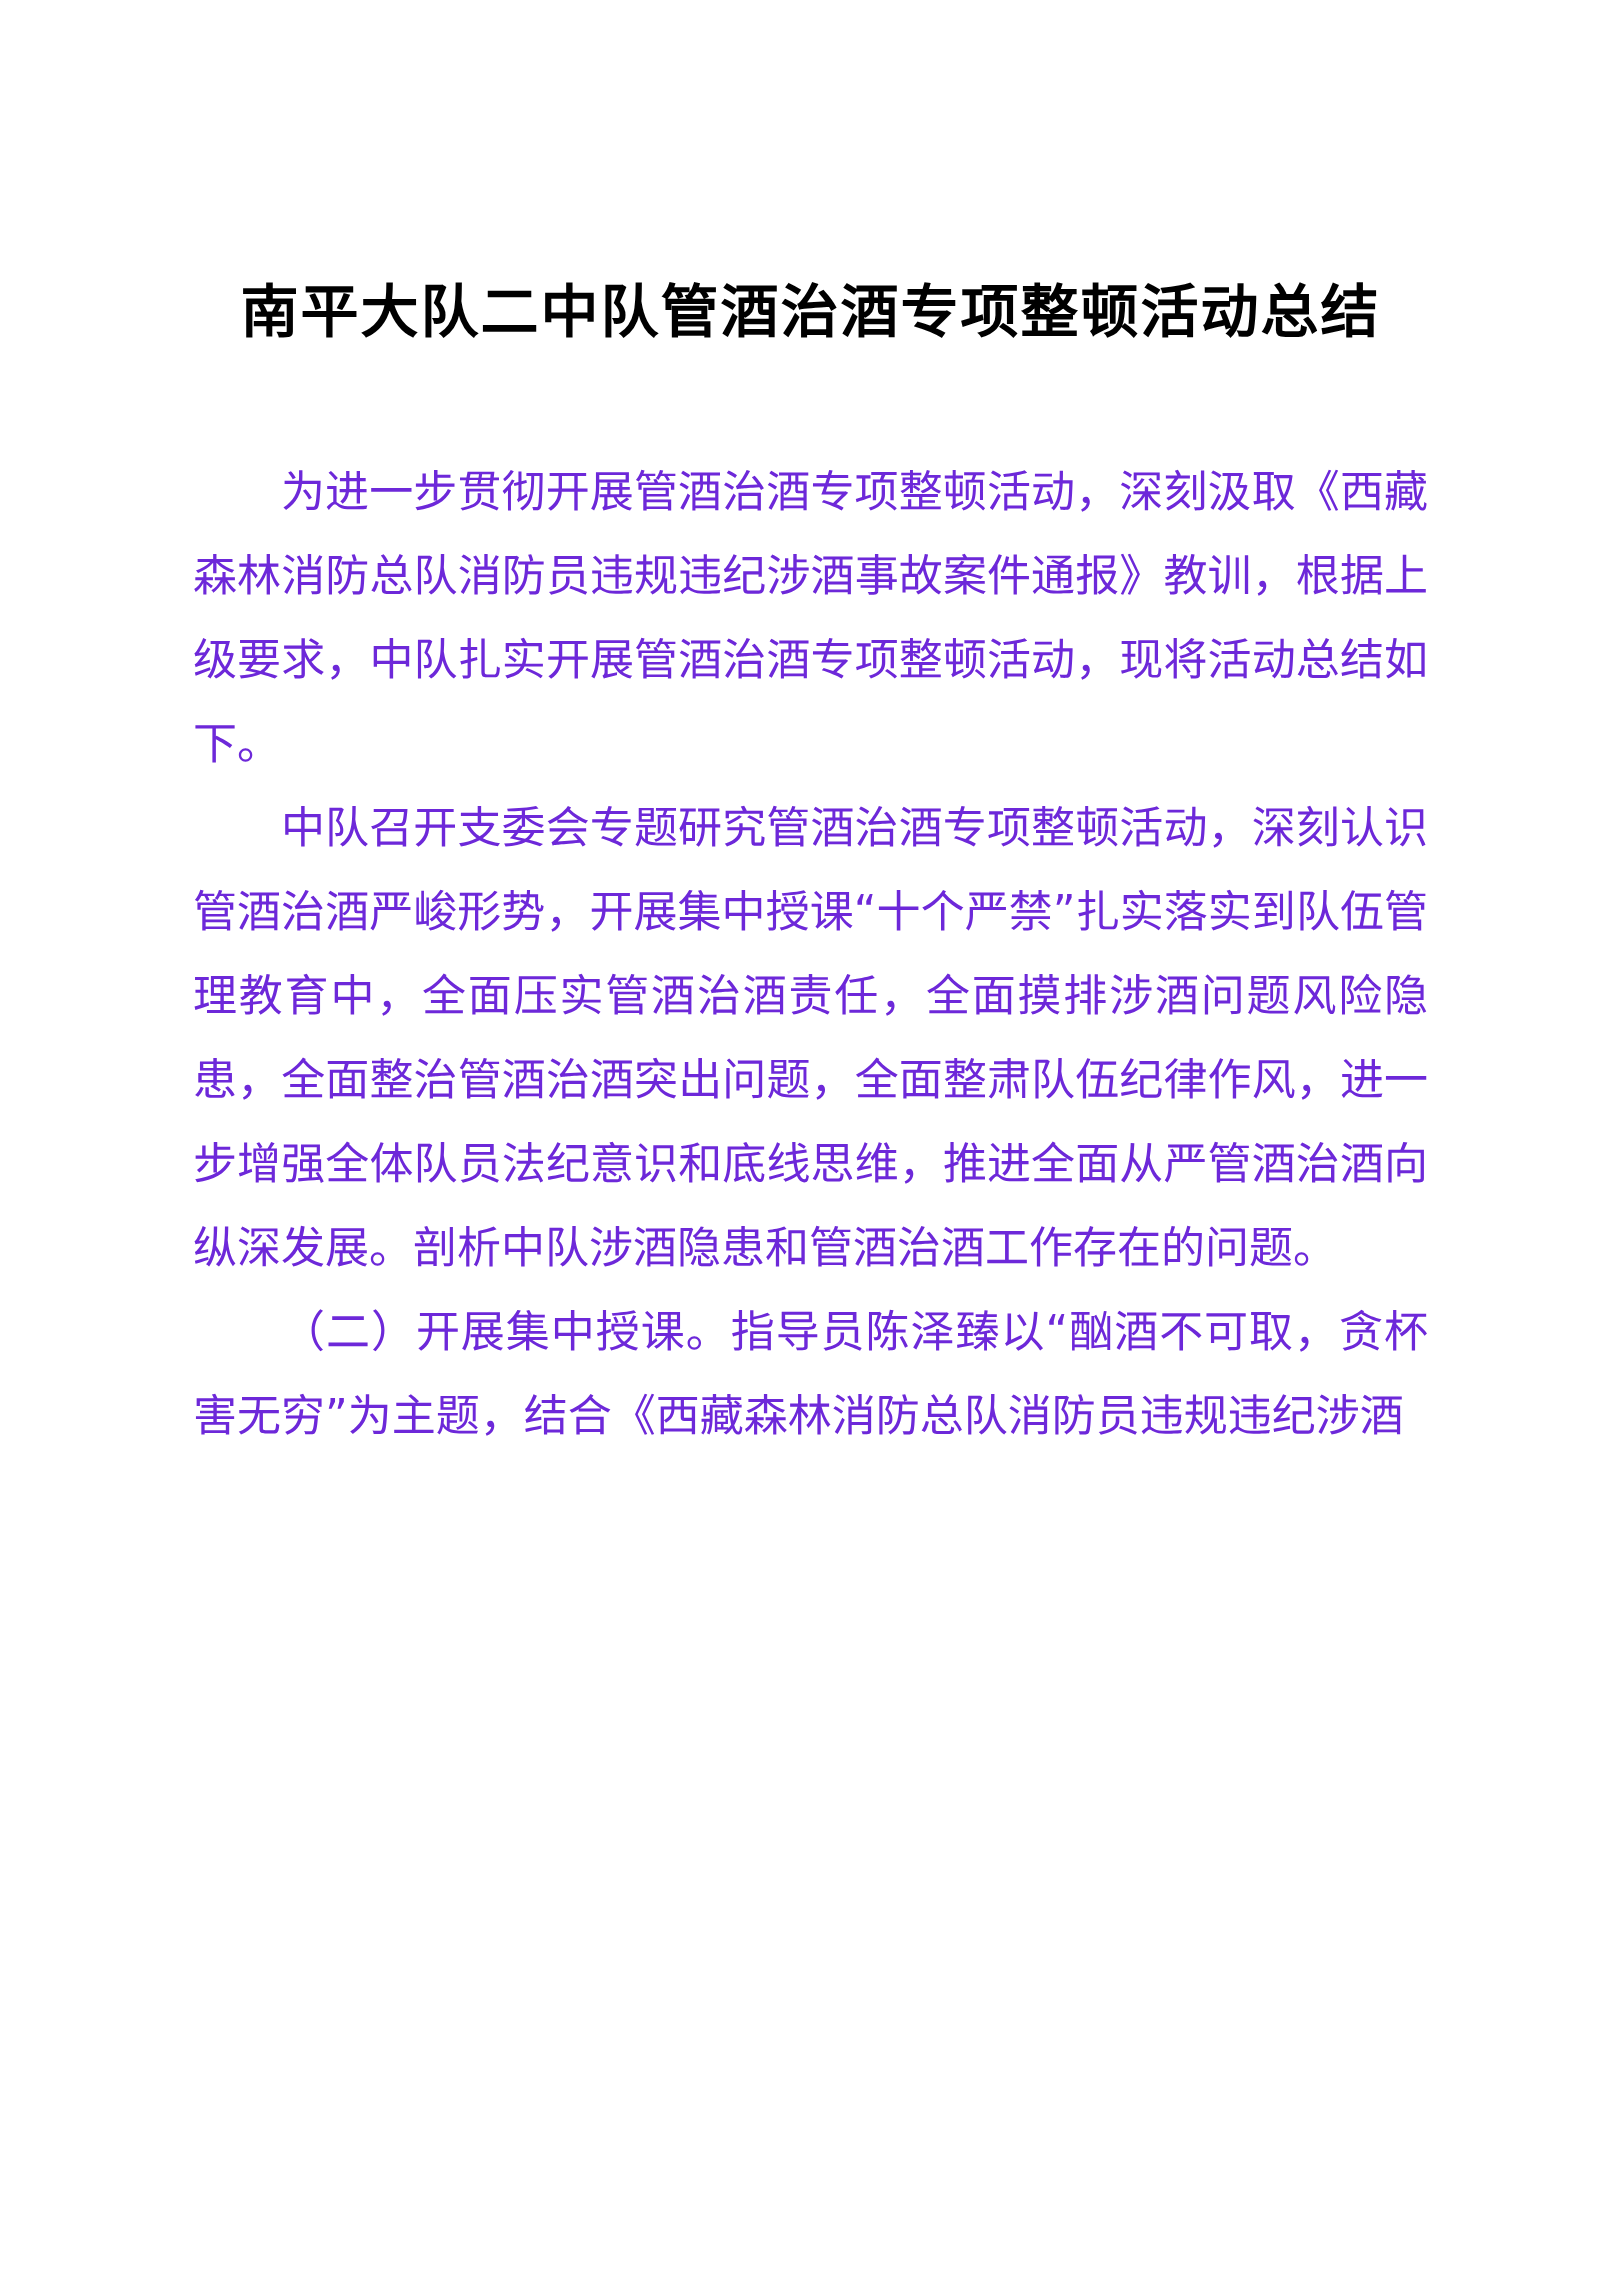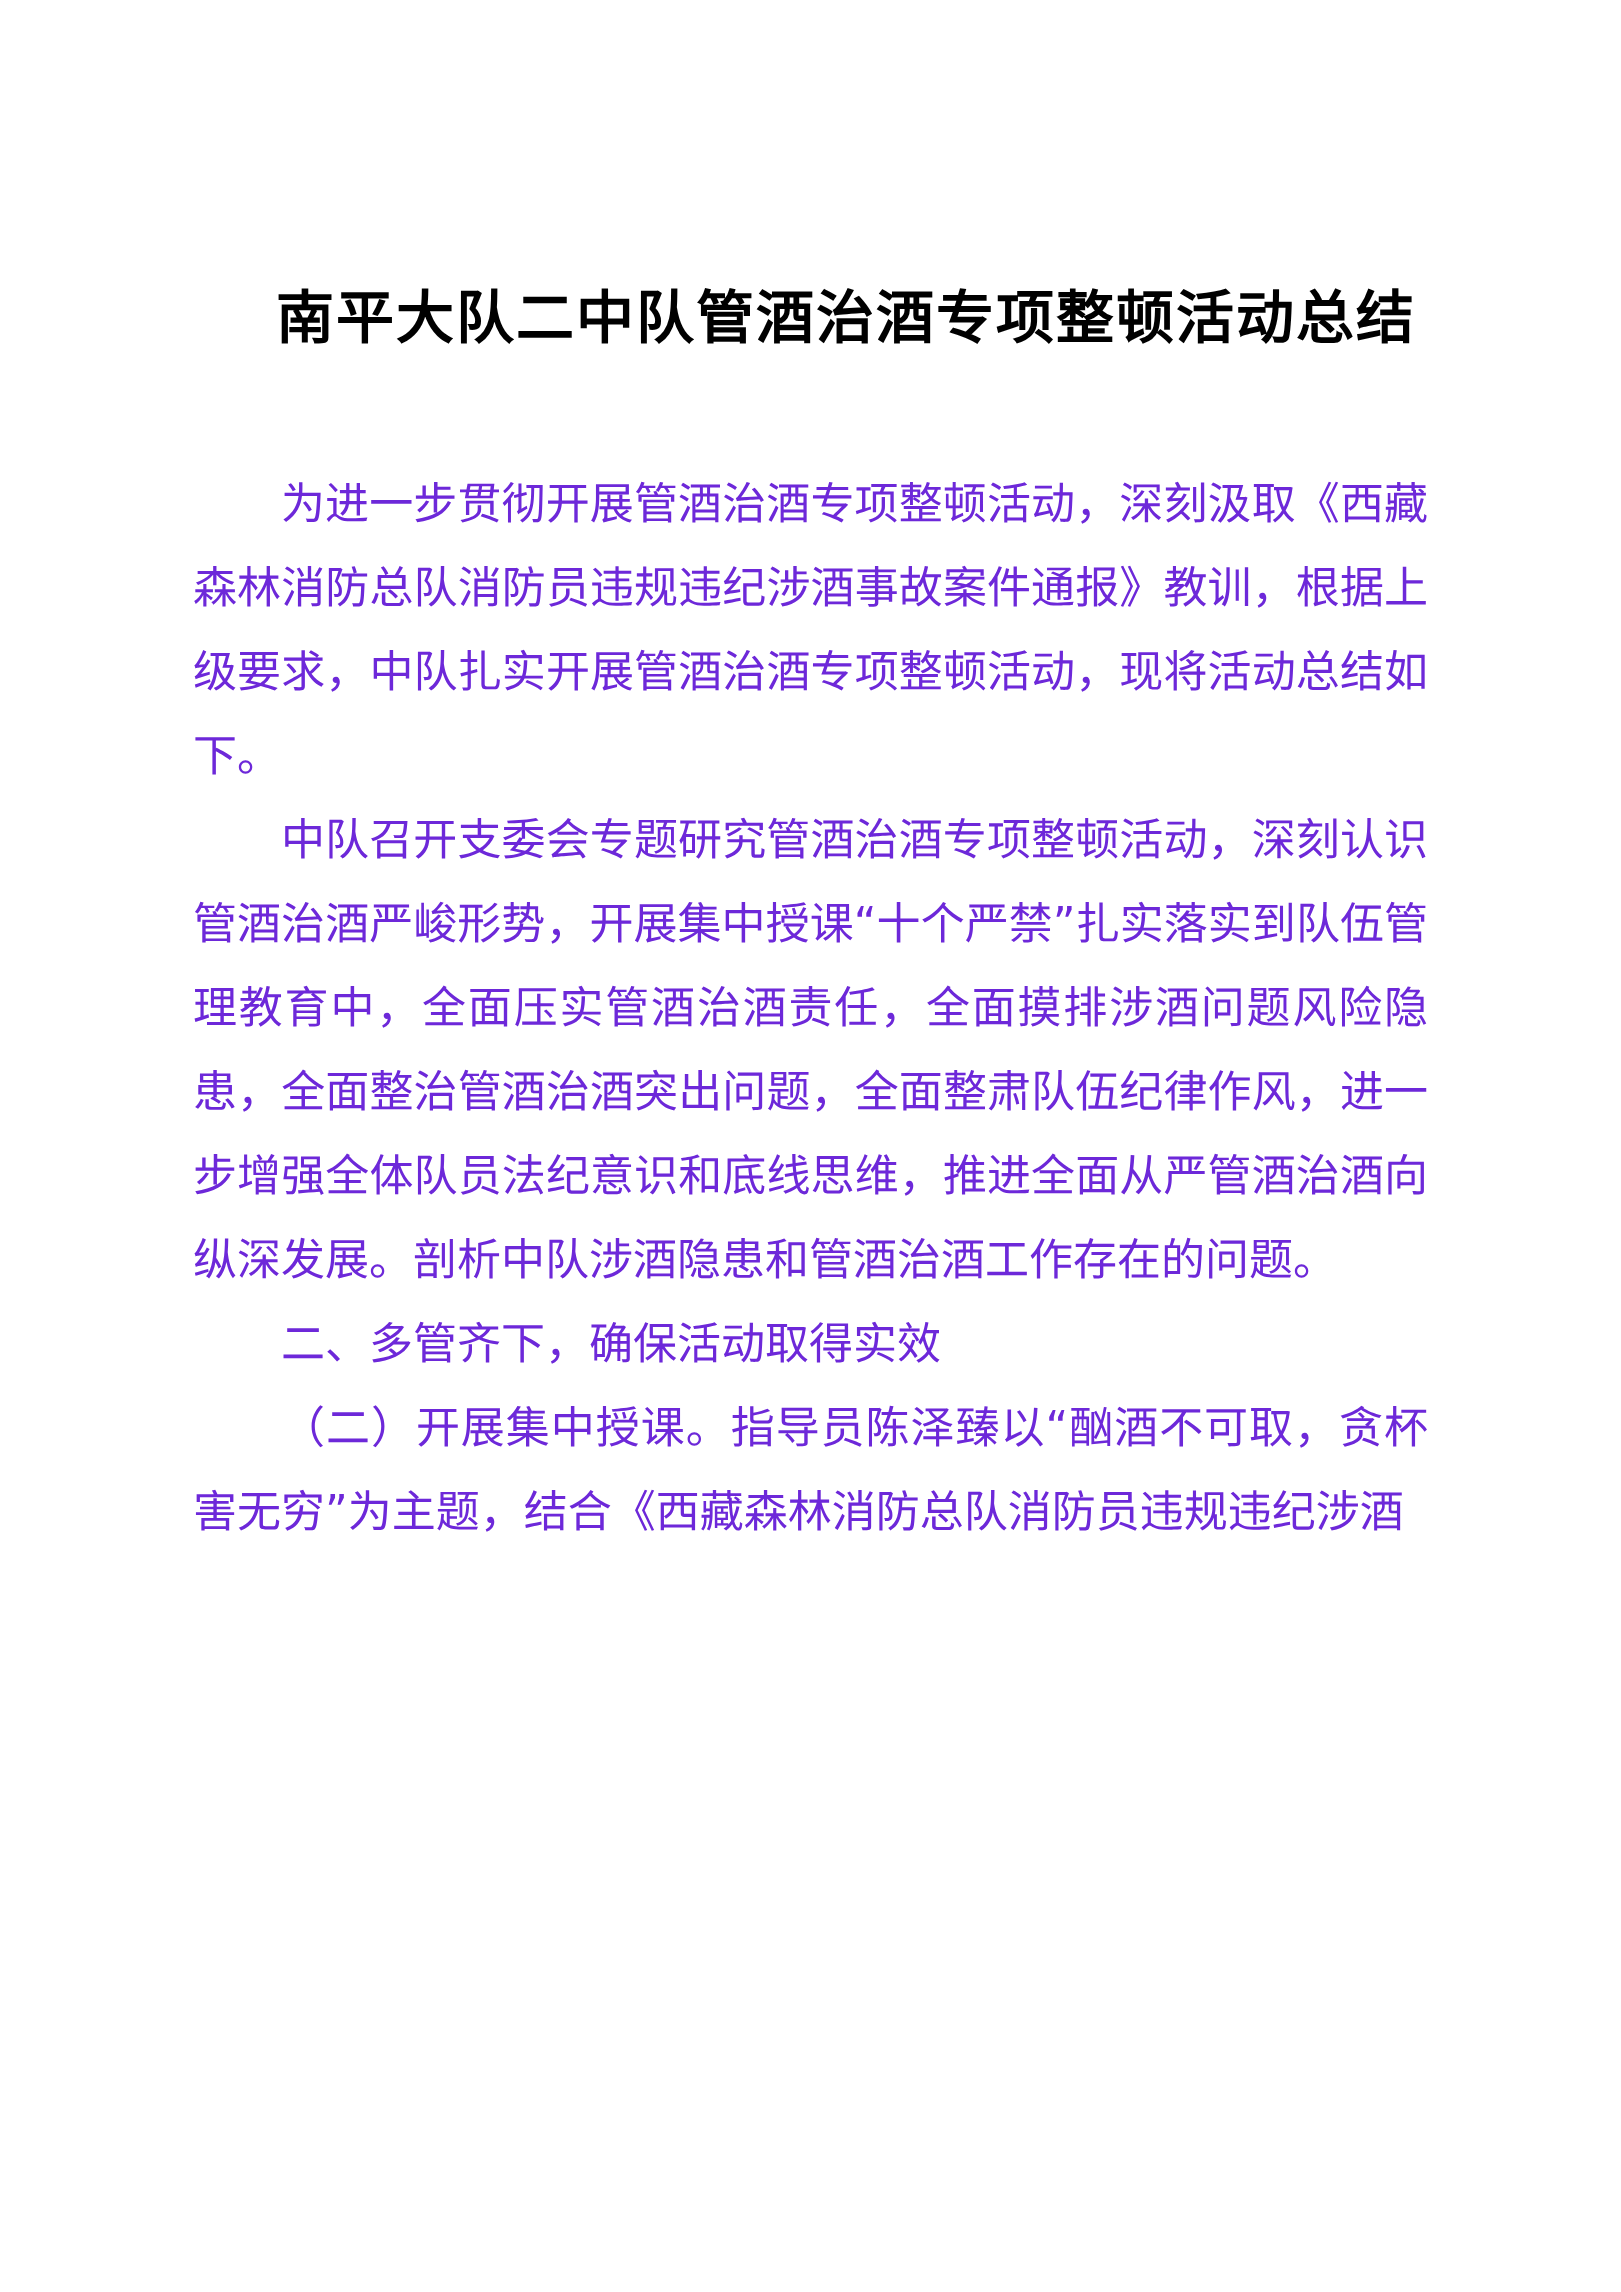--- a/index.html
+++ b/index.html
@@ -12,23 +12,23 @@
     width: 1621px;
     height: 2293px;
     margin: 0 auto;
     background: #ffffff;
     color: #000000;
     font-family: "DejaVu Sans", sans-serif;
     overflow: hidden;
     box-sizing: border-box;
   }
   .doc-title {
-    margin: 12px;
+    margin: 6px;
     padding: 262px 193px 0 193px;
-    text-align: right;
+    text-align: center;
     font-size: 58px;
     line-height: 88px;
     font-weight: bold;
     letter-spacing: 2px;
     color: #000000;
   }
   .doc-body {
     padding: 88px 193px 0 193px;
     font-size: 44px;
     line-height: 84px;
@@ -49,19 +49,18 @@
 
 <div class="page">
   <h1 class="doc-title">南平大队二中队管酒治酒专项整顿活动总结</h1>
 
   <div class="doc-body">
     <p class="para">为进一步贯彻开展管酒治酒专项整顿活动，深刻汲取《西藏森林消防总队消防员违规违纪涉酒事故案件通报》教训，根据上级要求，中队扎实开展管酒治酒专项整顿活动，现将活动总结如下。</p>
 
 
     <p class="para">中队召开支委会专题研究管酒治酒专项整顿活动，深刻认识管酒治酒严峻形势，开展集中授课“十个严禁”扎实落实到队伍管理教育中，全面压实管酒治酒责任，全面摸排涉酒问题风险隐患，全面整治管酒治酒突出问题，全面整肃队伍纪律作风，进一步增强全体队员法纪意识和底线思维，推进全面从严管酒治酒向纵深发展。剖析中队涉酒隐患和管酒治酒工作存在的问题。</p>
 
-    <p class="para">二、多管齐下，确保活动取得实效</p>
 
 
     <p class="para">（二）开展集中授课。指导员陈泽臻以“酗酒不可取，贪杯害无穷”为主题，结合《西藏森林消防总队消防员违规违纪涉酒</p>
   </div>
 </div>
 
 
 </body></html>

